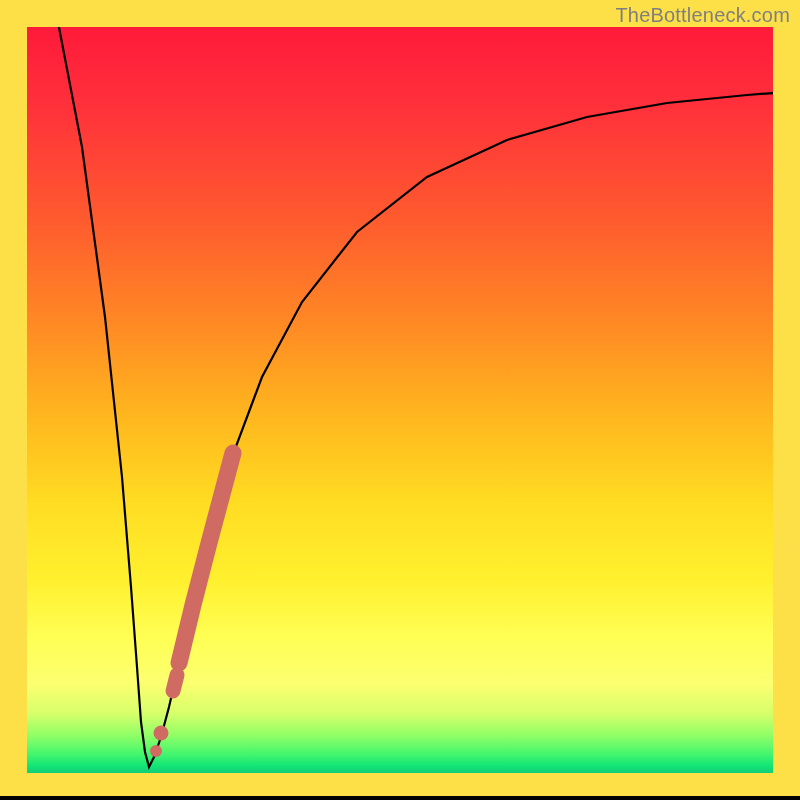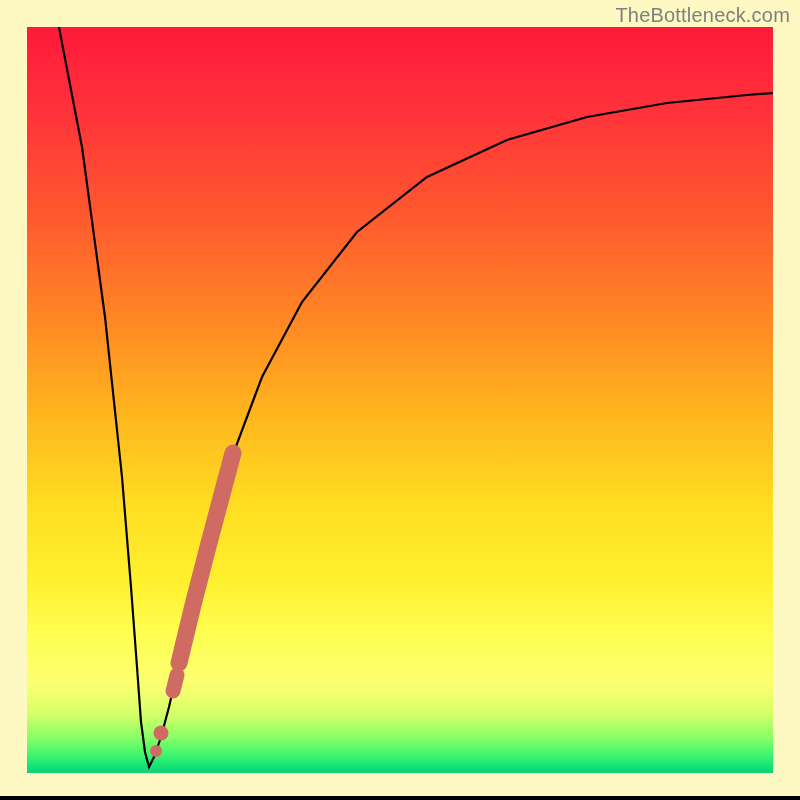--- a/index.html
+++ b/index.html
@@ -10,21 +10,21 @@
     overflow: hidden;
     background: #000;
     font-family: Arial, Helvetica, sans-serif;
   }
   .frame {
     position: absolute;
     top: 0;
     left: 0;
     width: 800px;
     height: 796px;
-    background: #fef9c3;
+    background: #fde047;
   }
   .plot {
     position: absolute;
     top: 27px;
     left: 27px;
     width: 746px;
     height: 746px;
     overflow: hidden;
   }
   .gradient {

